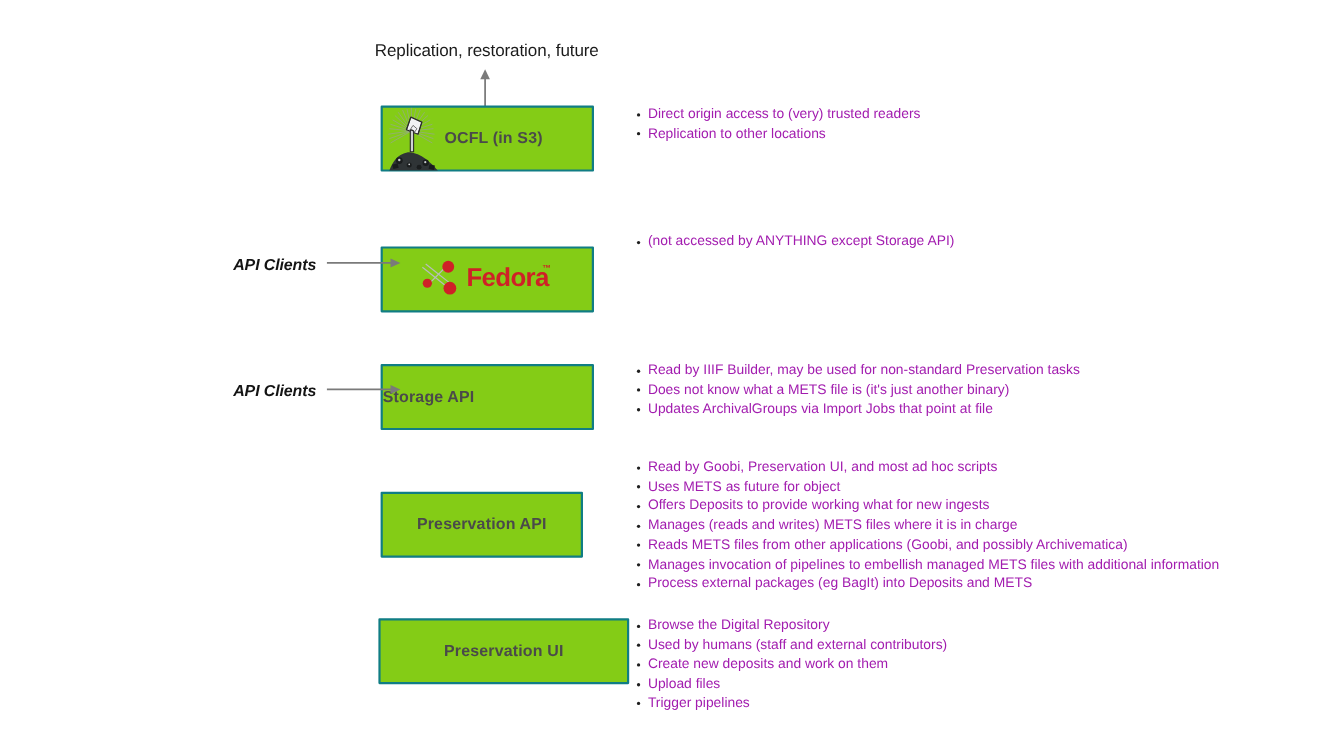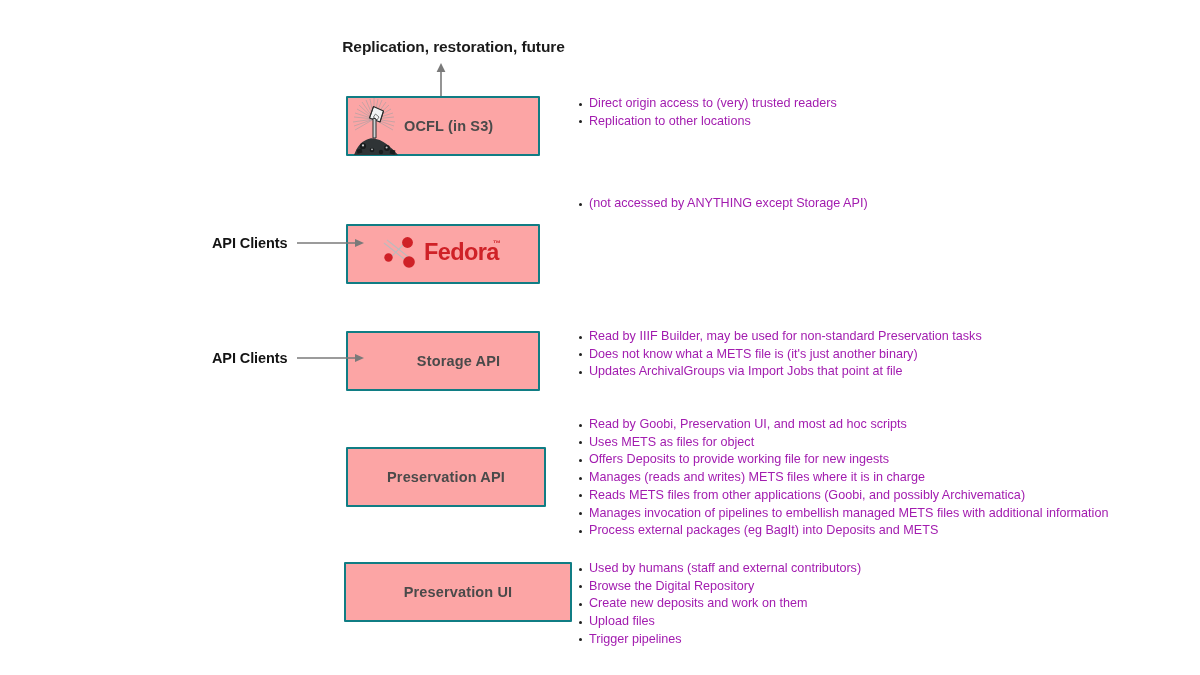--- a/index.html
+++ b/index.html
@@ -16,46 +16,46 @@
   }
 
   .stage {
     position: absolute;
     inset: 0;
   }
 
   
   .diagram-title {
     position: absolute;
-    left: 251px;
+    left: 240px;
     top: 38px;
     width: 405px;
     text-align: center;
     font-size: 15.5px;
-    font-weight: bold;
+    font-weight: normal;
     color: #1b1b1b;
     letter-spacing: -0.1px;
     white-space: nowrap;
   }
 
   
   .up-arrow {
     position: absolute;
     left: 428px;
     top: 62px;
     width: 26px;
     height: 38px;
   }
 
   
   .node {
     position: absolute;
     box-sizing: border-box;
     border: 2.5px solid #107d84;
-    background: #fca5a5;
+    background: #84cc16;
     display: flex;
     align-items: center;
     border-radius: 1px;
   }
   .node-label {
     font-size: 14.5px;
     font-weight: bold;
     color: #4a4a4a;
     letter-spacing: 0.15px;
     white-space: nowrap;
@@ -81,29 +81,27 @@
     justify-content: center;
     margin-top: 11px;
   }
 
   
   .node-storage {
     left: 346px;
     top: 331px;
     width: 194px;
     height: 60px;
-    justify-content: center;
-    padding-left: 31px;
   }
 
   
   .node-presapi {
     left: 346px;
     top: 447px;
-    width: 200px;
+    width: 184px;
     height: 60px;
     justify-content: center;
   }
 
   
   .node-presui {
     left: 344px;
     top: 562px;
     width: 228px;
     height: 60px;
@@ -125,22 +123,22 @@
   .fedora-logo {
     width: 126px;
     height: 40px;
     display: block;
   }
 
   
   .client {
     position: absolute;
     display: flex;
-    align-items: center;
     height: 20px;
+    font-style: italic;
   }
   .client-label {
     font-size: 14.5px;
     font-weight: bold;
     color: #141414;
     white-space: nowrap;
     letter-spacing: -0.1px;
   }
   .client-arrow {
     margin-left: 10px;
@@ -170,21 +168,21 @@
     position: absolute;
     left: 1px;
     top: 6.6px;
     width: 3px;
     height: 3px;
     border-radius: 50%;
     background: #1f1f1f;
   }
 
   .bullets-ocfl    { top: 96px; }
-  .bullets-fedora  { top: 196px; }
+  .bullets-fedora  { top: 212px; }
   .bullets-storage { top: 329px; }
   .bullets-presapi { top: 417px; }
   .bullets-presui  { top: 561px; }
 </style>
 </head>
 <body>
 
 <div class="stage">
 
   <div class="diagram-title">Replication, restoration, future</div>
@@ -297,33 +295,33 @@
     <li>Does not know what a METS file is (it's just another binary)</li>
     <li>Updates ArchivalGroups via Import Jobs that point at file</li>
   </ul>
 
   <div class="node node-presapi">
     <span class="node-label">Preservation API</span>
   </div>
 
   <ul class="bullets bullets-presapi">
     <li>Read by Goobi, Preservation UI, and most ad hoc scripts</li>
-    <li>Uses METS as files for object</li>
-    <li>Offers Deposits to provide working file for new ingests</li>
+    <li>Uses METS as future for object</li>
+    <li>Offers Deposits to provide working what for new ingests</li>
     <li>Manages (reads and writes) METS files where it is in charge</li>
     <li>Reads METS files from other applications (Goobi, and possibly Archivematica)</li>
     <li>Manages invocation of pipelines to embellish managed METS files with additional information</li>
     <li>Process external packages (eg BagIt) into Deposits and METS</li>
   </ul>
 
   <div class="node node-presui">
     <span class="node-label">Preservation UI</span>
   </div>
 
   <ul class="bullets bullets-presui">
+    <li>Browse the Digital Repository</li>
     <li>Used by humans (staff and external contributors)</li>
-    <li>Browse the Digital Repository</li>
     <li>Create new deposits and work on them</li>
     <li>Upload files</li>
     <li>Trigger pipelines</li>
   </ul>
 
 </div>
 
 </body></html>

